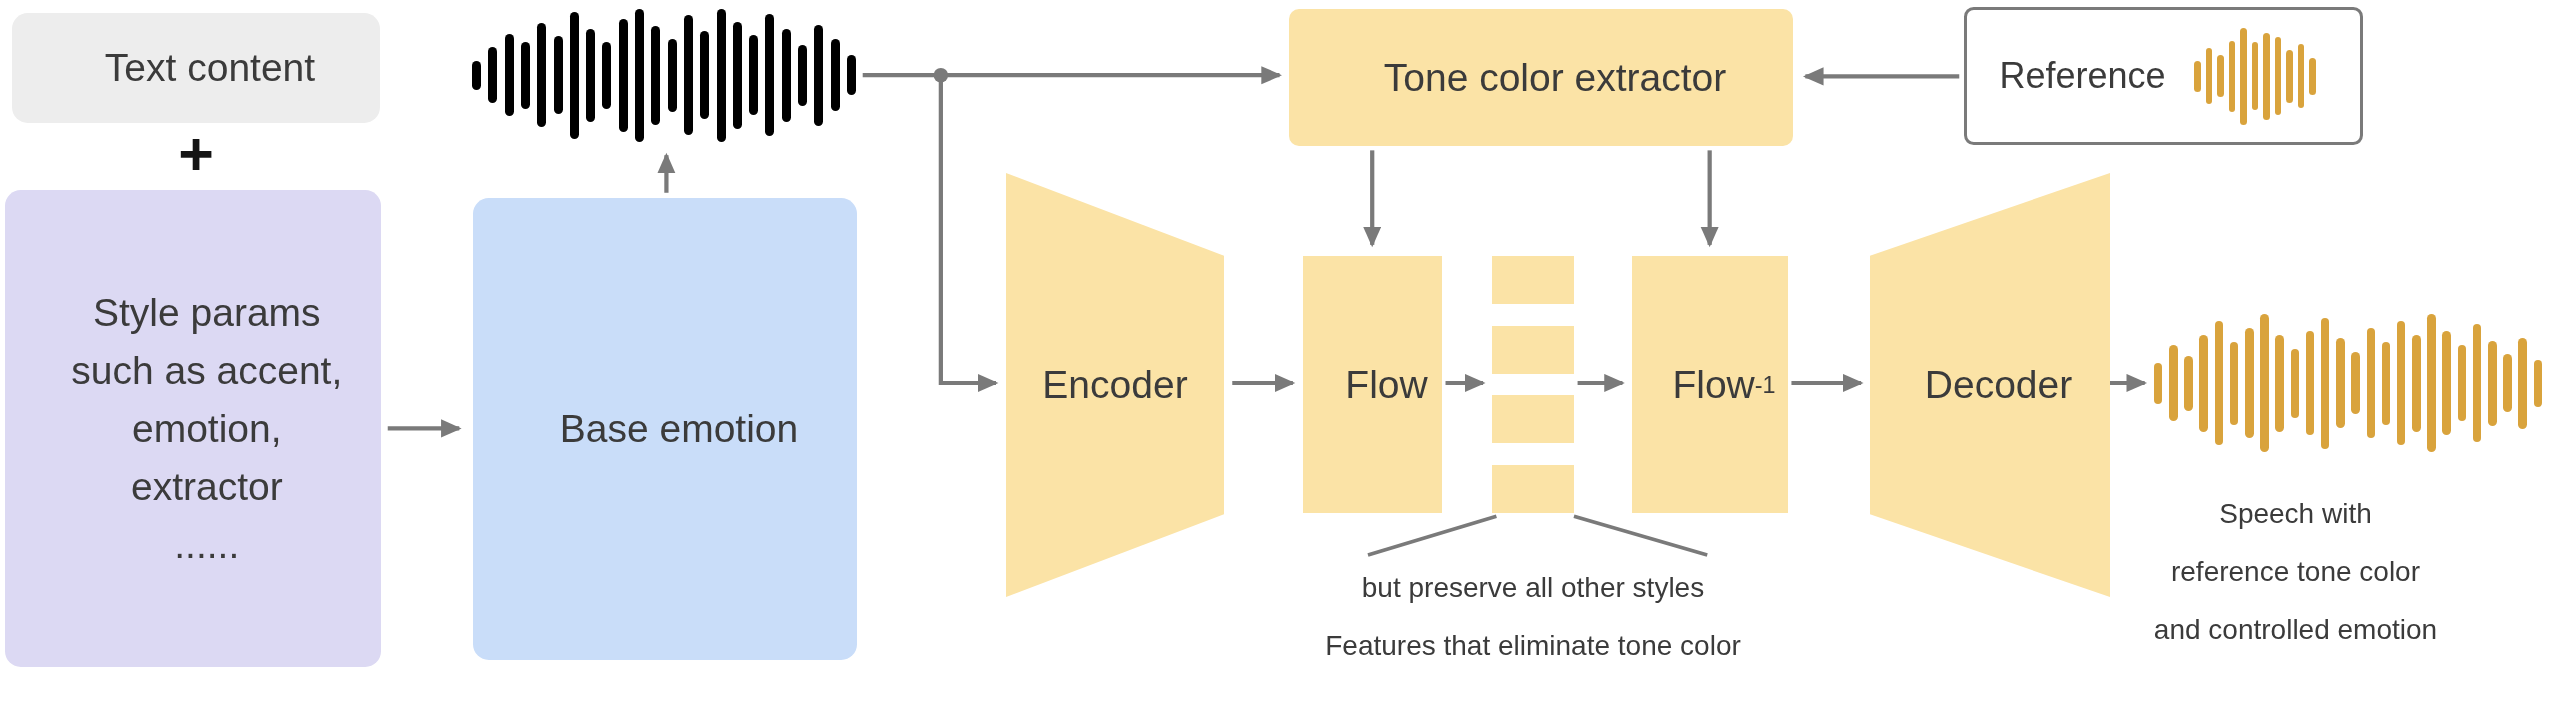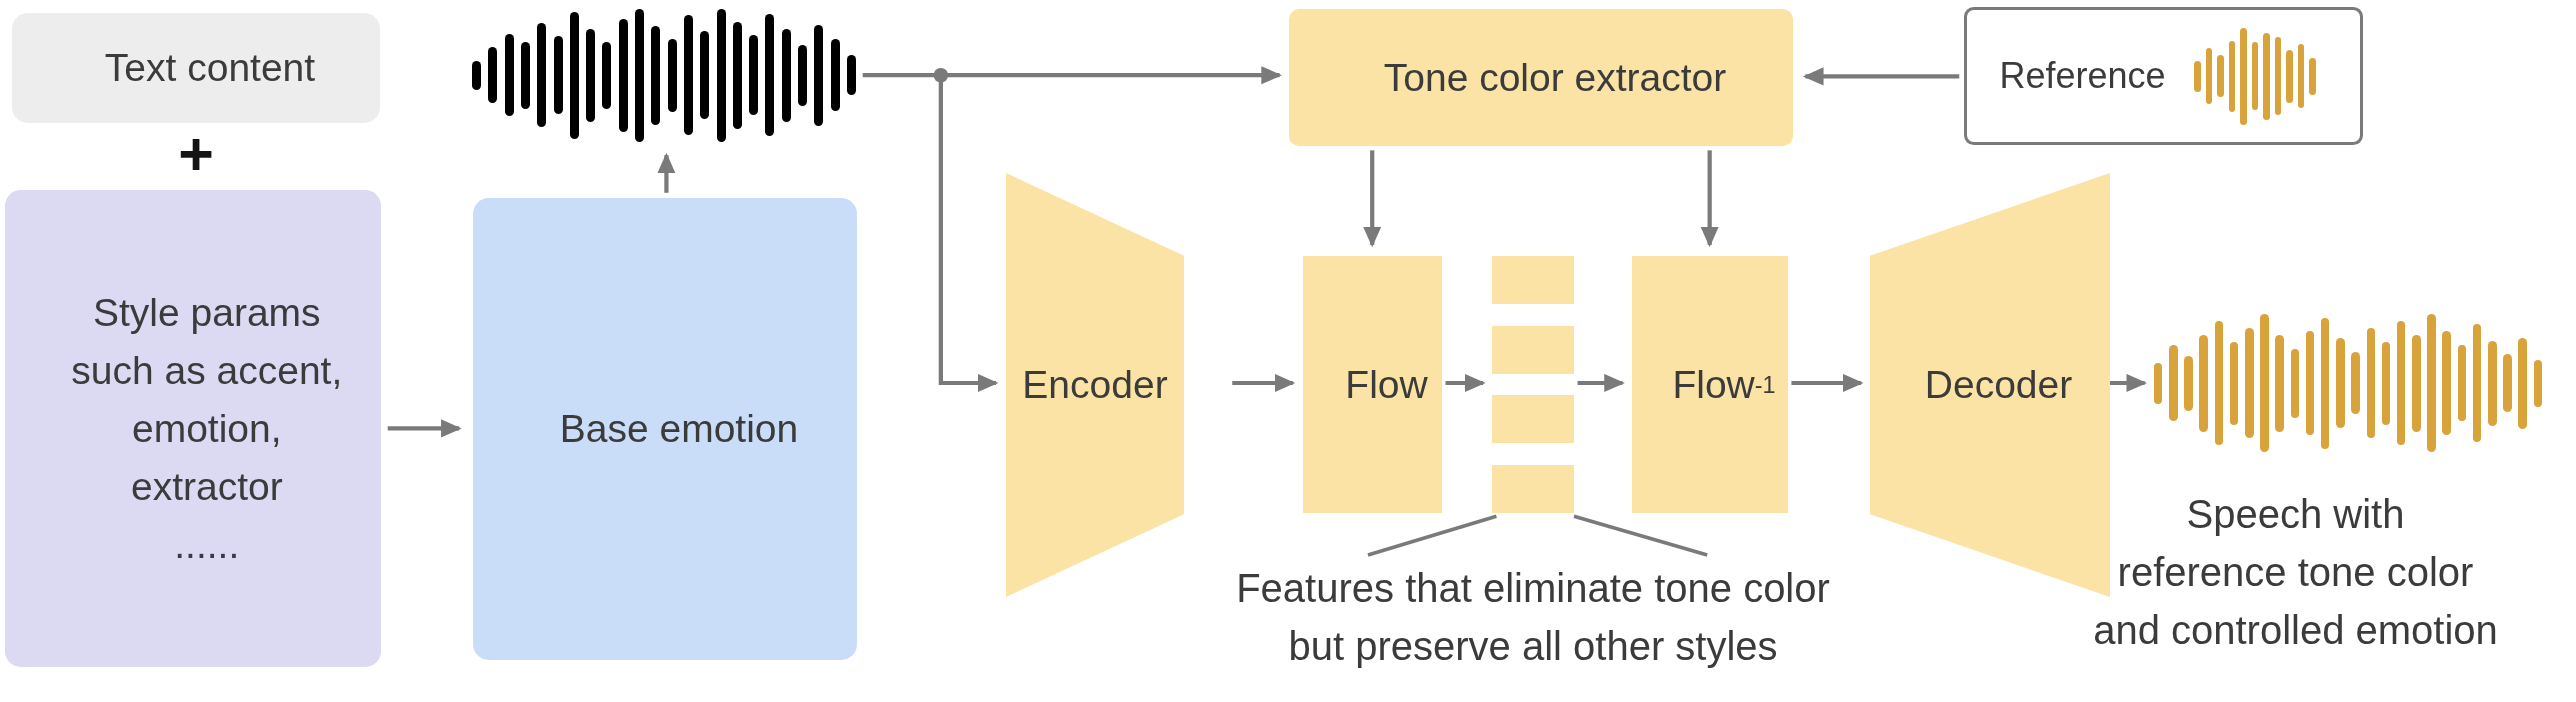--- a/index.html
+++ b/index.html
@@ -20,21 +20,21 @@
   .wave-input{gap:7.3px;}
   .wave-input .wbar{width:9px;}
   .wave-output{gap:6.7px;}
   .wave-output .wbar{width:8.5px;}
   .wave-ref{gap:4.8px;}
   .wave-ref .wbar{width:6.7px;}
   .plus{font-size:61px;font-weight:700;color:#141414;line-height:67px;text-align:center;}
   .trap{display:flex;align-items:center;justify-content:center;font-size:39px;}
   .trap-enc{clip-path:polygon(0% 0%, 100% 19.5%, 100% 80.5%, 0% 100%);}
   .trap-dec{clip-path:polygon(0% 19.5%, 100% 0%, 100% 100%, 0% 80.5%);padding-left:17px;}
-  .caption{font-size:40px;line-height:58px;text-align:center;}
+  .caption{font-size:28px;line-height:58px;text-align:center;}
   .refbox{
     background:#ffffff;border:3px solid #7a7a7a;border-radius:9.7px;
     display:flex;flex-direction:row;align-items:center;justify-content:center;
     gap:17px;box-sizing:border-box;
   }
   .refbox .reftext{font-size:36px;line-height:46px;text-align:center;}
   sup{font-size:60%;}
   .blocks-col{display:flex;flex-direction:column;justify-content:space-between;}
   .latent-block{height:48px;width:100%;}
 </style>
@@ -138,21 +138,21 @@
       <div class="wbar" style="height: 97px; background: rgb(217, 163, 60);"></div>
       <div class="wbar" style="height: 68px; background: rgb(217, 163, 60);"></div>
       <div class="wbar" style="height: 87px; background: rgb(217, 163, 60);"></div>
       <div class="wbar" style="height: 78px; background: rgb(217, 163, 60);"></div>
       <div class="wbar" style="height: 53px; background: rgb(217, 163, 60);"></div>
       <div class="wbar" style="height: 64px; background: rgb(217, 163, 60);"></div>
       <div class="wbar" style="height: 37px; background: rgb(217, 163, 60);"></div>
     </div>
 </div>
 
-<div class="abs trap trap-enc" style="left: 1006px; top: 173px; width: 178px; height: 424px; background: rgb(251, 227, 166);">
+<div class="abs trap trap-enc" style="left: 1006px; top: 173px; width: 218px; height: 424px; background: rgb(251, 227, 166);">
   <span>Encoder</span>
 </div>
 
 <div class="abs box" style="left: 1303px; top: 256px; width: 139px; height: 257px; background: rgb(251, 227, 166);">
   <span>Flow</span>
 </div>
 
 <div class="abs blocks-col" style="left:1492px;top:256px;width:82px;height:257px;">
   <div class="latent-block" style="background: rgb(251, 227, 166);"></div>
   <div class="latent-block" style="background: rgb(251, 227, 166);"></div>
@@ -192,22 +192,22 @@
     <div class="wbar" style="height: 104px; background: rgb(217, 163, 60);"></div>
     <div class="wbar" style="height: 76px; background: rgb(217, 163, 60);"></div>
     <div class="wbar" style="height: 118px; background: rgb(217, 163, 60);"></div>
     <div class="wbar" style="height: 85px; background: rgb(217, 163, 60);"></div>
     <div class="wbar" style="height: 58px; background: rgb(217, 163, 60);"></div>
     <div class="wbar" style="height: 91px; background: rgb(217, 163, 60);"></div>
     <div class="wbar" style="height: 47px; background: rgb(217, 163, 60);"></div>
   </div>
 
 <div class="abs caption" style="left:1109px;top:559px;width:848px;">
+  <div>but preserve all other styles</div>
   <div>Features that eliminate tone color</div>
-  <div>but preserve all other styles</div>
 </div>
 
 <div class="abs caption" style="left:2017px;top:485px;width:557px;">
   <div>Speech with</div>
   <div>reference tone color</div>
   <div>and controlled  emotion</div>
 </div>
 
 
 </body></html>

